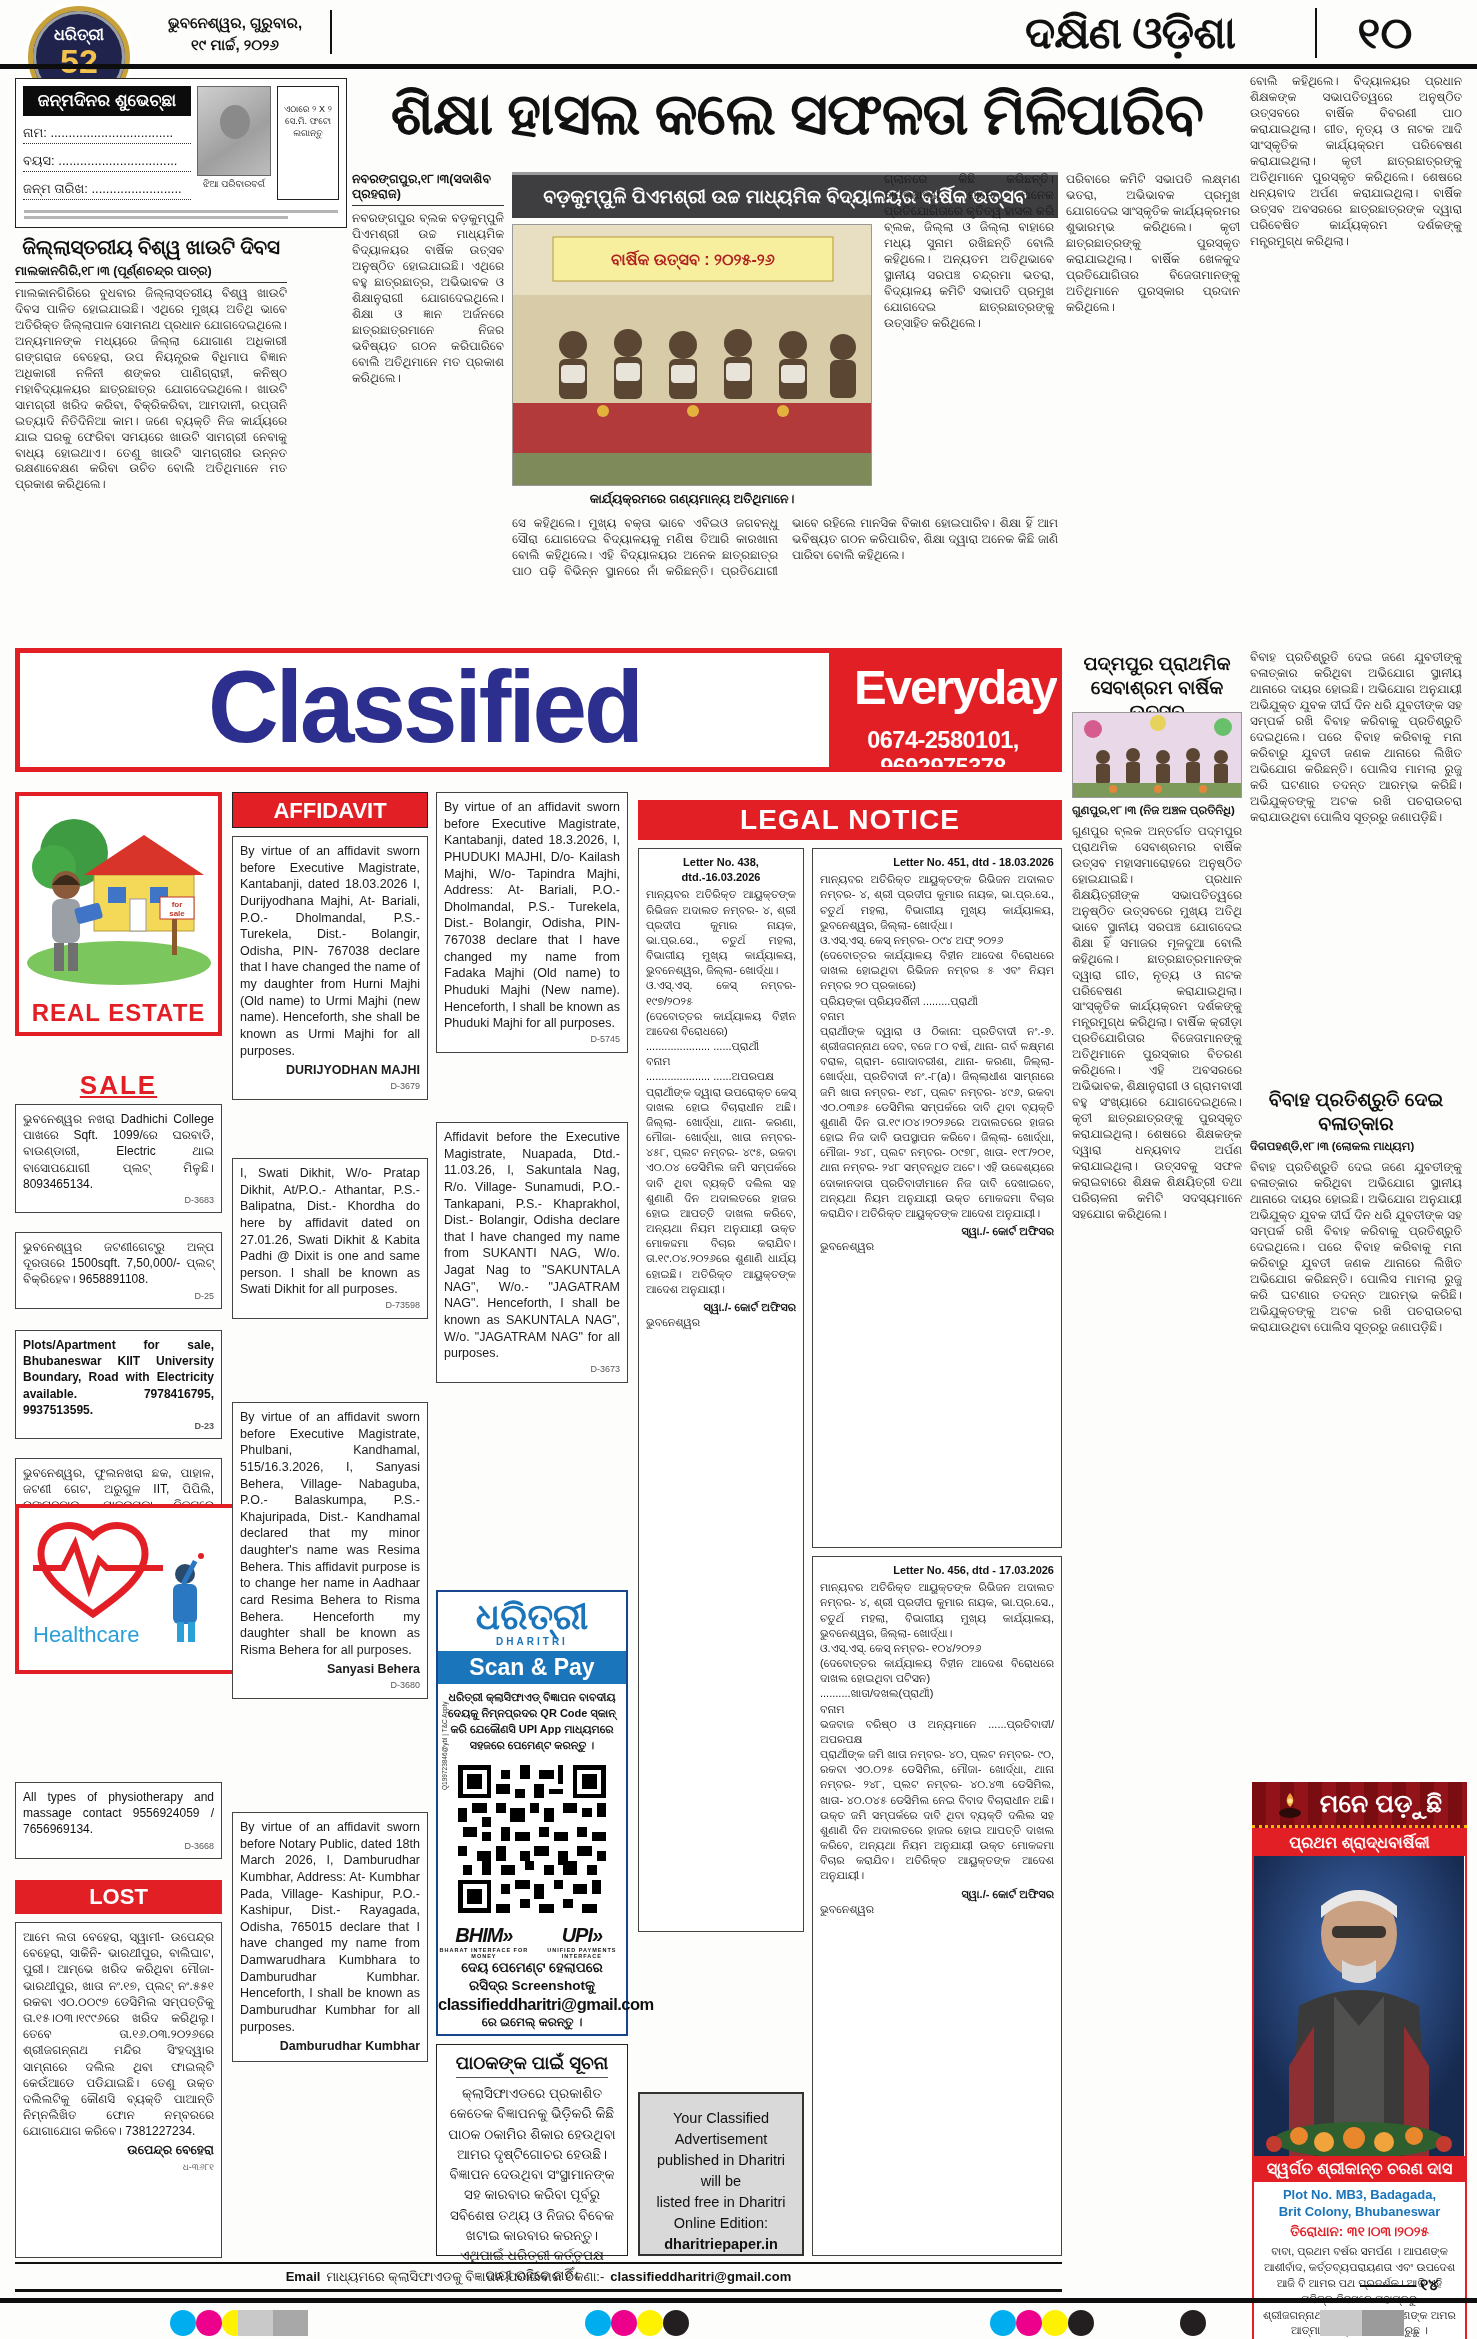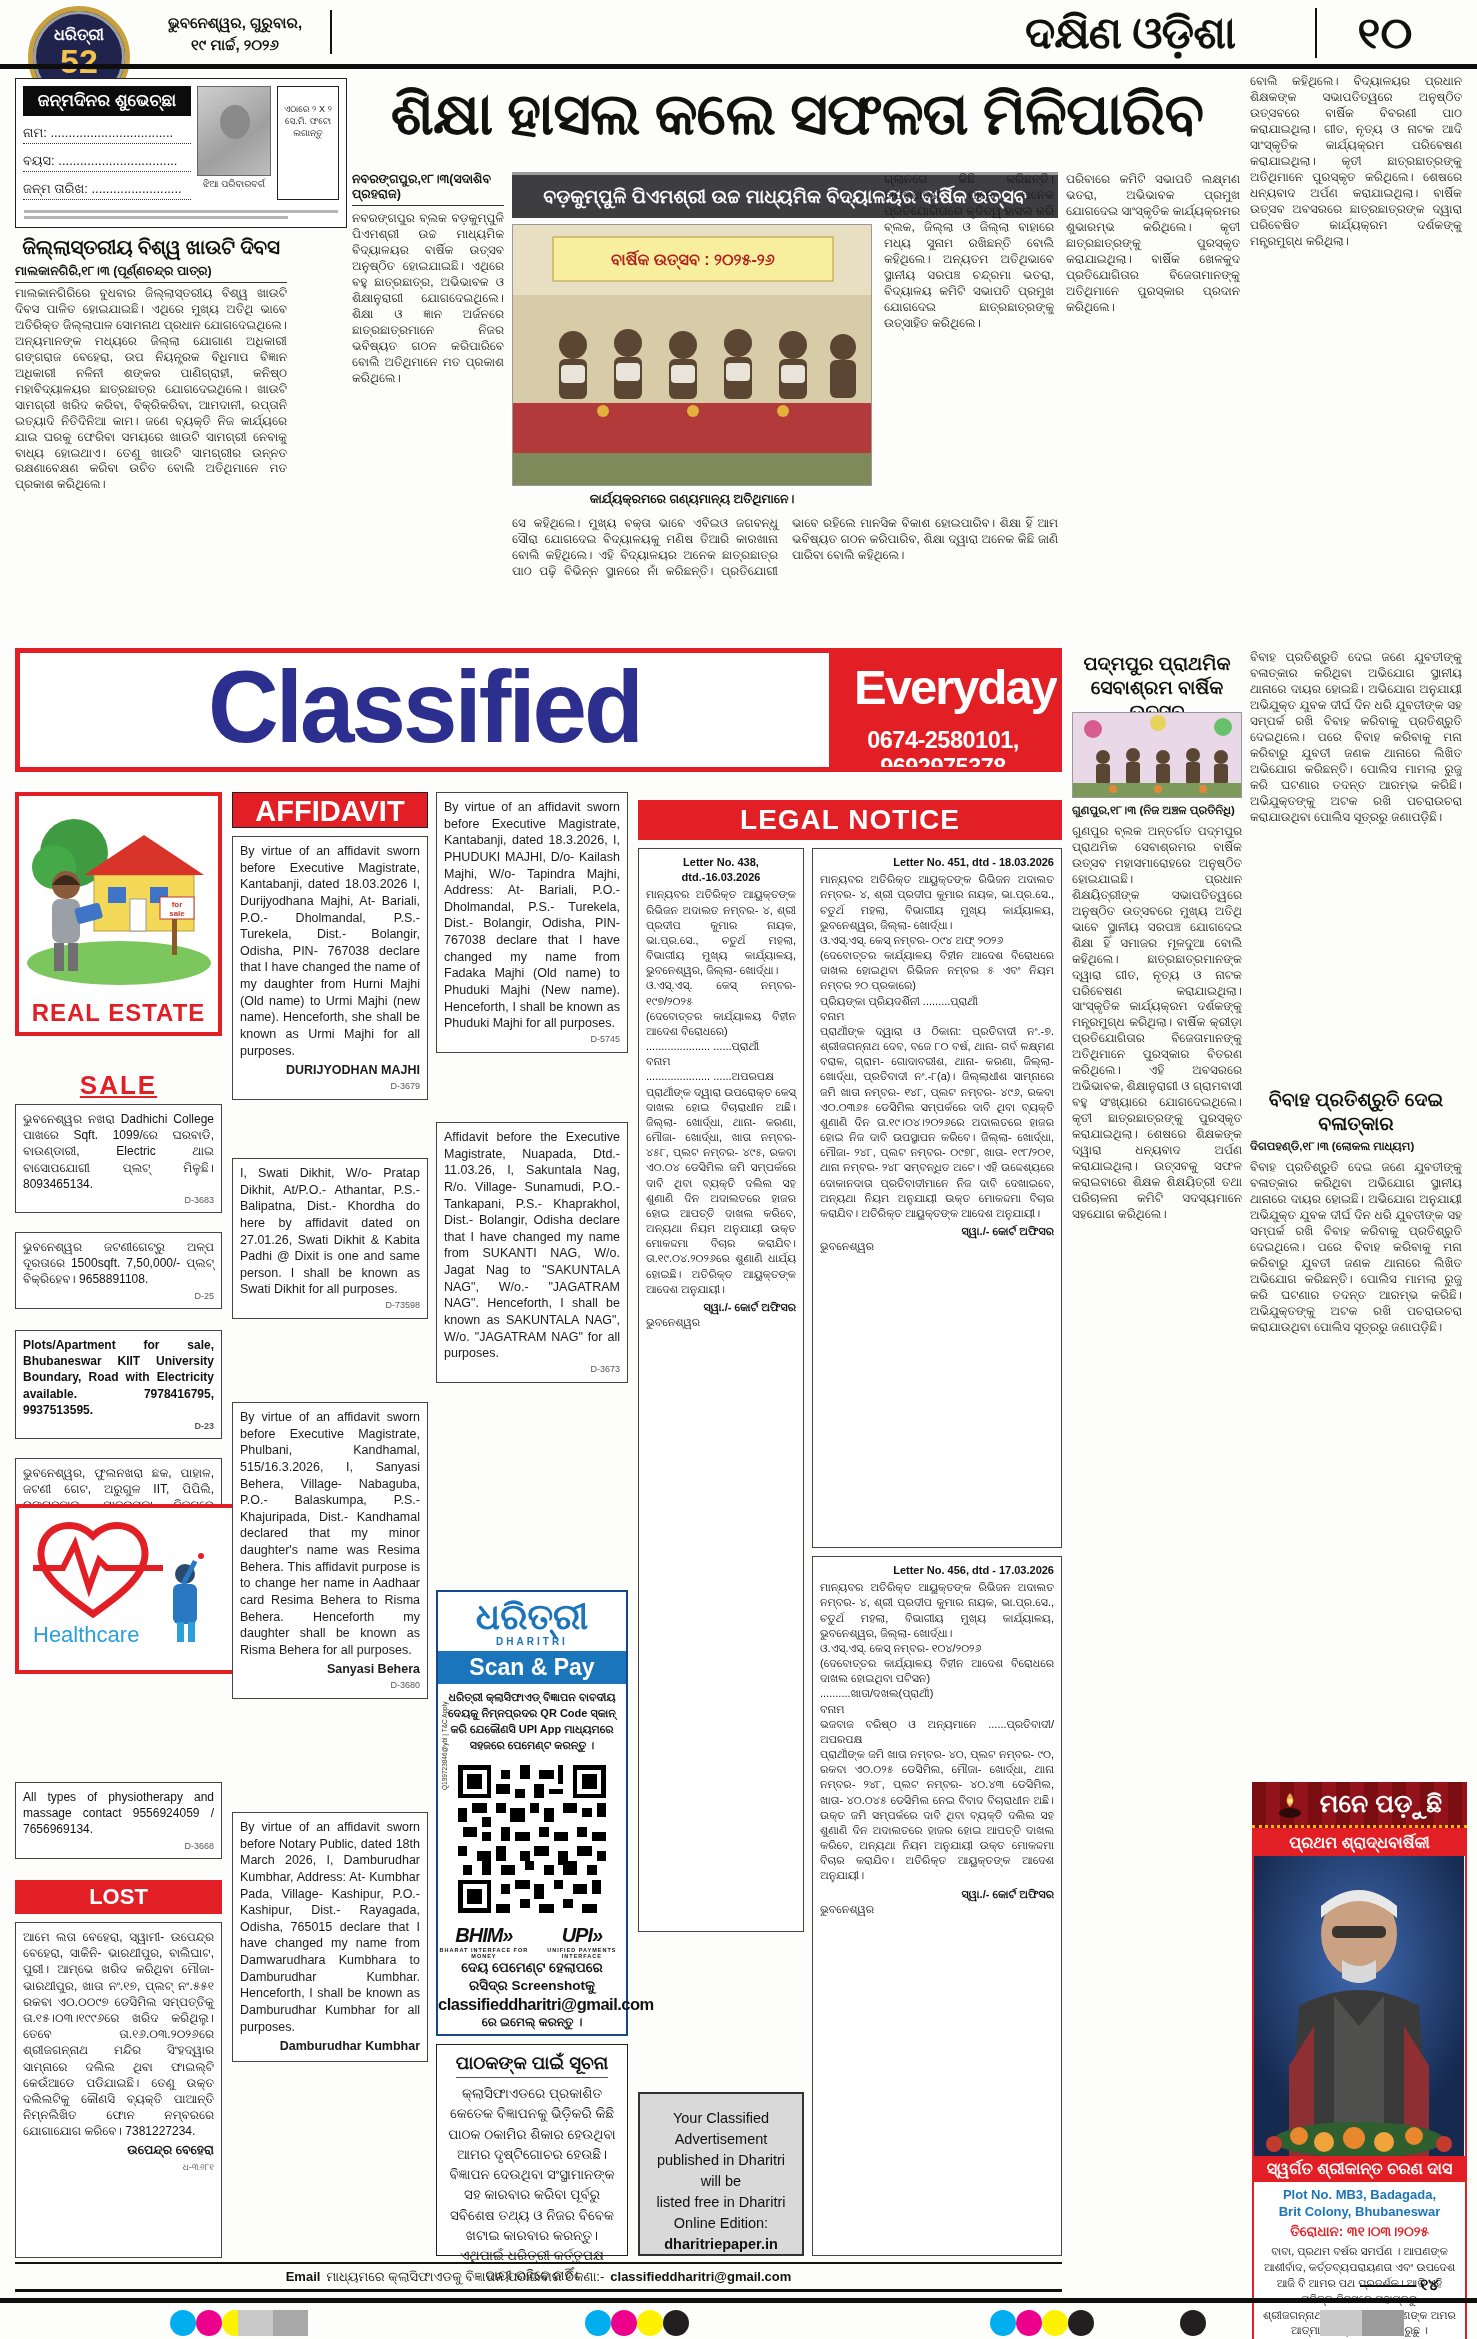--- a/index.html
+++ b/index.html
@@ -355,21 +355,21 @@
     <span class="adcode">D-3668</span>
   </div>
 
   <div class="abs red-bar" style="left:15px; top:1880px; width:207px; height:34px; font-size:22px; line-height:34px;">LOST</div>
   <div class="abs listing" style="left:15px; top:1922px; width:207px; height:336px;">
     <span>ଆମେ ଲତା ବେହେରା, ସ୍ୱାମୀ- ଉପେନ୍ଦ୍ର ବେହେରା, ସାକିନି- ଭାରଥୀପୁର, ବାଲିଘାଟ, ପୁରୀ। ଆମ୍ଭେ ଖରିଦ କରିଥିବା ମୌଜା- ଭାରଥୀପୁର, ଖାତା ନଂ.୧୭, ପ୍ଲଟ୍ ନଂ.୫୫୧ ରକବା ଏ୦.୦୦୯୭ ଡେସିମିଲ ସମ୍ପତ୍ତିକୁ ତା.୧୫।୦୩।୧୯୯୬ରେ ଖରିଦ କରିଥିଲୁ। ତେବେ ତା.୧୬.୦୩.୨୦୨୬ରେ ଶ୍ରୀଜଗନ୍ନାଥ ମନ୍ଦିର ସିଂହଦ୍ୱାର ସାମ୍ନାରେ ଦଲିଲ ଥିବା ଫାଇଲ୍‌ଟି କେଉଁଆଡେ ପଡିଯାଇଛି। ତେଣୁ ଉକ୍ତ ଦଲିଲଟିକୁ କୌଣସି ବ୍ୟକ୍ତି ପାଆନ୍ତି ନିମ୍ନଲିଖିତ ଫୋନ ନମ୍ବରରେ ଯୋଗାଯୋଗ କରିବେ। 7381227234.</span>
     <div class="sig-right">ଉପେନ୍ଦ୍ର ବେହେରା</div>
     <span class="adcode">ଧ-୩୬୮୧</span>
   </div>
 
-  <div class="abs red-bar" style="left:232px; top:792px; width:196px; height:36px; font-size:29px; line-height:36px; border:1.5px solid #222;">AFFIDAVIT</div>
+  <div class="abs red-bar" style="left:232px; top:792px; width:196px; height:36px; font-size:22px; line-height:36px; border:1.5px solid #222;">AFFIDAVIT</div>
 
   <div class="abs thinbox odia-body" style="left:232px; top:836px; width:196px; font-size:12.5px;">
     <span>By virtue of an affidavit sworn before Executive Magistrate, Kantabanji, dated 18.03.2026 I, Durijyodhana Majhi, At- Bariali, P.O.- Dholmandal, P.S.- Turekela, Dist.- Bolangir, Odisha, PIN- 767038 declare that I have changed the name of my daughter from Hurni Majhi (Old name) to Urmi Majhi (new name). Henceforth, she shall be known as Urmi Majhi for all purposes.</span>
     <div class="sig-right">DURIJYODHAN MAJHI</div>
     <span class="adcode">D-3679</span>
   </div>
   <div class="abs thinbox odia-body" style="left:232px; top:1158px; width:196px; font-size:12.5px;">
     <span>I, Swati Dikhit, W/o- Pratap Dikhit, At/P.O.- Athantar, P.S.- Balipatna, Dist.- Khordha do here by affidavit dated on 27.01.26, Swati Dikhit &amp; Kabita Padhi @ Dixit is one and same person. I shall be known as Swati Dikhit for all purposes.</span>
     <span class="adcode">D-73598</span>
   </div>

